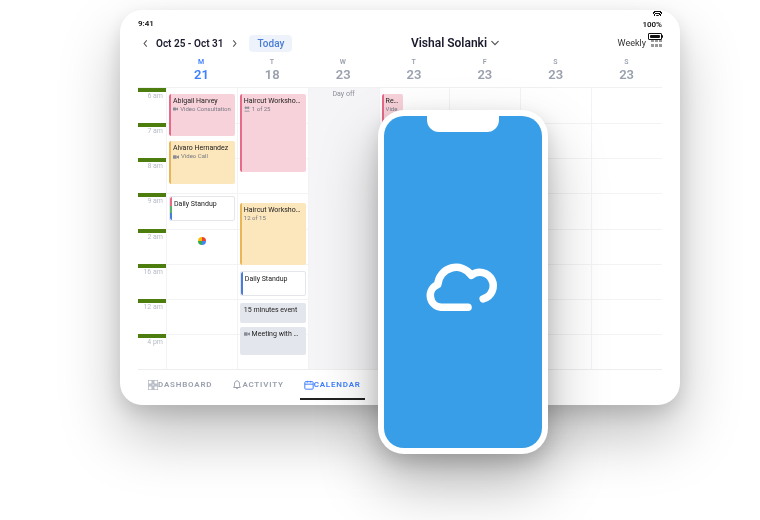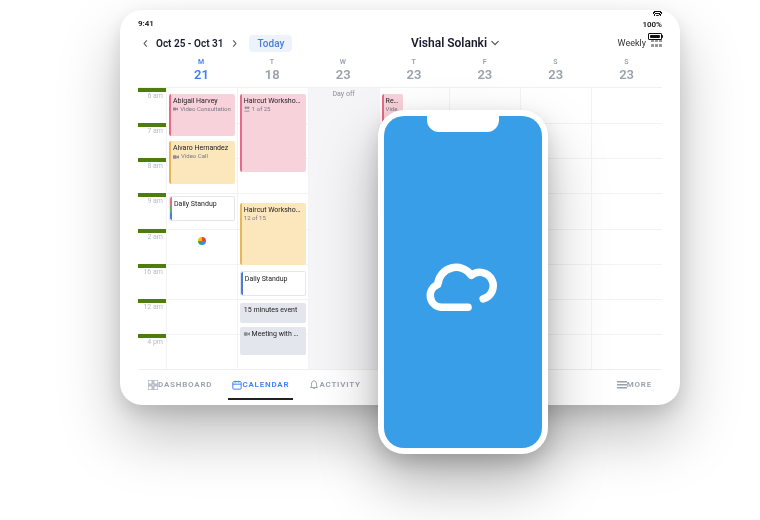--- a/index.html
+++ b/index.html
@@ -318,45 +318,41 @@
         <span class="bn-icon">
           <svg viewBox="0 0 12 12">
               <rect x="0" y="0" width="5" height="5" fill="none" stroke="#9aa0ad" stroke-width="1.2"></rect>
               <rect x="7" y="0" width="5" height="5" fill="none" stroke="#9aa0ad" stroke-width="1.2"></rect>
               <rect x="0" y="7" width="5" height="5" fill="none" stroke="#9aa0ad" stroke-width="1.2"></rect>
               <rect x="7" y="7" width="5" height="5" fill="none" stroke="#9aa0ad" stroke-width="1.2"></rect>
             </svg>
         </span>
         <span>DASHBOARD</span>
       </div>
+      <div class="bn-item">
+        <span class="bn-icon">
+          <svg viewBox="0 0 12 12">
+              <path d="M6 1 C4 1 3 3 3 5 L3 7 L2 9 L10 9 L9 7 L9 5 C9 3 8 1 6 1 Z" fill="none" stroke="#9aa0ad" stroke-width="1.2"></path>
+              <path d="M5 10 Q6 11.5 7 10" fill="none" stroke="#9aa0ad" stroke-width="1.2"></path>
+            </svg>
+        </span>
+        <span>ACTIVITY</span>
+      </div>
       <div class="bn-item active">
         <span class="bn-icon">
           <svg viewBox="0 0 12 12">
               <rect x="1" y="2" width="10" height="9" rx="1" fill="none" stroke="#3d7fff" stroke-width="1.2"></rect>
               <line x1="1" y1="5" x2="11" y2="5" stroke="#3d7fff" stroke-width="1.2"></line>
               <line x1="4" y1="1" x2="4" y2="3" stroke="#3d7fff" stroke-width="1.2"></line>
               <line x1="8" y1="1" x2="8" y2="3" stroke="#3d7fff" stroke-width="1.2"></line>
             </svg>
         </span>
         <span>CALENDAR</span>
       </div>
-      <div class="bn-item">
-        <span class="bn-icon">
-          <svg viewBox="0 0 12 12">
-              <path d="M6 1 C4 1 3 3 3 5 L3 7 L2 9 L10 9 L9 7 L9 5 C9 3 8 1 6 1 Z" fill="none" stroke="#9aa0ad" stroke-width="1.2"></path>
-              <path d="M5 10 Q6 11.5 7 10" fill="none" stroke="#9aa0ad" stroke-width="1.2"></path>
-            </svg>
-        </span>
-        <span>ACTIVITY</span>
-      </div>
       <span class="bn-spacer"></span>
-      <div class="bn-item">
-        <span class="bn-more-lines"></span>
-        <span>MORE</span>
-      </div>
     </div>
 
   </div>
 
   <div class="phone">
     <div class="phone-screen">
       <div class="notch"></div>
       <span class="cloud-icon">
         <svg viewBox="0 0 100 70">
           <path d="M74 55 A16 16 0 1 0 60 27 A22 22 0 0 0 20 38 A14 14 0 0 0 24 65 H56" fill="none" stroke="#fff" stroke-width="9" stroke-linecap="round" stroke-linejoin="round"></path>

